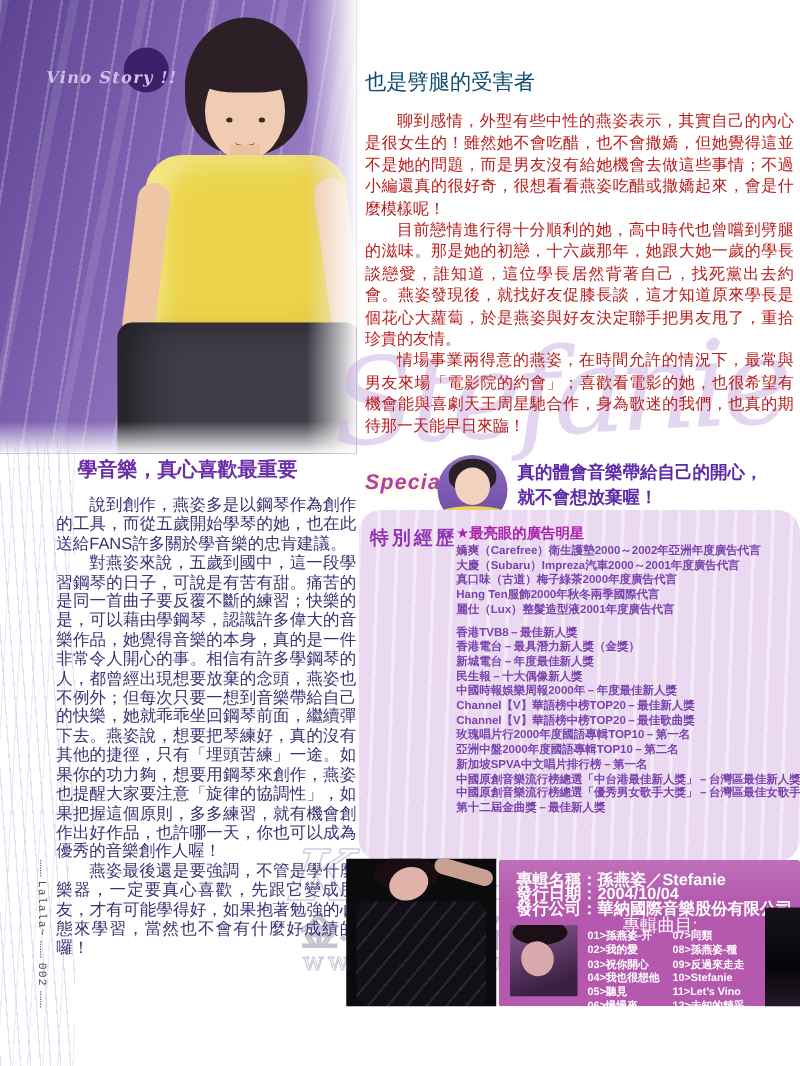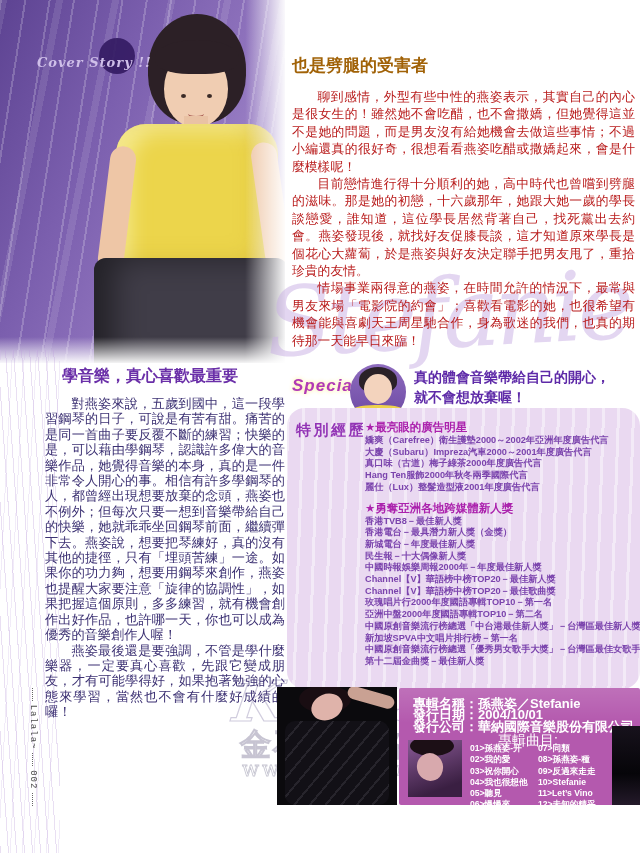--- a/index.html
+++ b/index.html
@@ -46,21 +46,21 @@
     display:flex;align-items:center;gap:4px;}
   .lalala .dots{flex:1;border-top:1px dotted #666;height:0;}
   .lalala .txt{font-family:"Liberation Mono",monospace;font-size:9px;color:#4a4a4a;letter-spacing:1px;white-space:nowrap;}
 
   
   .script{left:266px;top:258px;z-index:1;font:italic 400 96px "DejaVu Serif",serif;
     color:rgba(200,174,228,.50);letter-spacing:-5px;transform:rotate(-3deg);white-space:nowrap;}
 
   
   .article-right{left:292px;top:54px;width:343px;z-index:2;}
-  .article-right h2{margin:0 0 11px 0;font-size:17px;font-weight:bold;color:#a16207;}
+  .article-right h2{margin:0 0 11px 0;font-size:17px;font-weight:normal;color:#0c4a6e;}
   .article-right p{margin:0;font-size:12.8px;line-height:17.4px;color:#b91c1c;text-align:justify;text-indent:2em;}
   .article-left{left:45px;top:366px;width:240px;z-index:2;}
   .article-left h2{margin:0 0 9px 0;padding-left:17px;font-size:16px;font-weight:bold;color:#6a2fa8;}
   .article-left p{margin:0;font-size:13.2px;line-height:15.4px;color:#3c3173;text-align:justify;text-indent:2em;}
 
   
   .special-row{left:292px;top:362px;width:348px;height:64px;z-index:2;}
   .special-label{position:absolute;left:0;top:14px;font:italic bold 17px "Liberation Sans",sans-serif;
     color:#b13ab5;text-shadow:0 0 4px rgba(255,235,120,.9);letter-spacing:1px;}
   .special-photo{position:absolute;left:58px;top:2px;width:56px;height:56px;border-radius:50%;overflow:hidden;
@@ -130,21 +130,21 @@
     <div class="eye r"></div>
     <div class="mouth"></div>
     <div class="neck"></div>
     <div class="shirt"></div>
     <div class="arm l"></div>
     <div class="arm r"></div>
     <div class="skirt"></div>
     <div class="fade-r"></div>
     <div class="fade-b"></div>
     <div class="cs-circle"></div>
-    <span class="cs-text">Cover Story !!</span>
+    <span class="cs-text">Vino Story !!</span>
   </div>
 
   <div class="abs left-stems"></div>
   <div class="abs lalala">
     <div class="rot">
       <span class="dots"></span>
       <span class="txt">Lalala~</span>
       <span class="dots"></span>
       <span class="txt">002</span>
       <span class="dots"></span>
@@ -158,20 +158,21 @@
     <div>
         <p>聊到感情，外型有些中性的燕姿表示，其實自己的內心是很女生的！雖然她不會吃醋，也不會撒嬌，但她覺得這並不是她的問題，而是男友沒有給她機會去做這些事情；不過小編還真的很好奇，很想看看燕姿吃醋或撒嬌起來，會是什麼模樣呢！</p>
         <p>目前戀情進行得十分順利的她，高中時代也曾嚐到劈腿的滋味。那是她的初戀，十六歲那年，她跟大她一歲的學長談戀愛，誰知道，這位學長居然背著自己，找死黨出去約會。燕姿發現後，就找好友促膝長談，這才知道原來學長是個花心大蘿蔔，於是燕姿與好友決定聯手把男友甩了，重拾珍貴的友情。</p>
         <p>情場事業兩得意的燕姿，在時間允許的情況下，最常與男友來場「電影院的約會」；喜歡看電影的她，也很希望有機會能與喜劇天王周星馳合作，身為歌迷的我們，也真的期待那一天能早日來臨！</p>
       </div>
   </section>
 
   <section class="abs article-left">
     <h2>學音樂，真心喜歡最重要</h2>
     <div>
+        <p>說到創作，燕姿多是以鋼琴作為創作的工具，而從五歲開始學琴的她，也在此送給FANS許多關於學音樂的忠肯建議。</p>
         <p>對燕姿來說，五歲到國中，這一段學習鋼琴的日子，可說是有苦有甜。痛苦的是同一首曲子要反覆不斷的練習；快樂的是，可以藉由學鋼琴，認識許多偉大的音樂作品，她覺得音樂的本身，真的是一件非常令人開心的事。相信有許多學鋼琴的人，都曾經出現想要放棄的念頭，燕姿也不例外；但每次只要一想到音樂帶給自己的快樂，她就乖乖坐回鋼琴前面，繼續彈下去。燕姿說，想要把琴練好，真的沒有其他的捷徑，只有「埋頭苦練」一途。如果你的功力夠，想要用鋼琴來創作，燕姿也提醒大家要注意「旋律的協調性」，如果把握這個原則，多多練習，就有機會創作出好作品，也許哪一天，你也可以成為優秀的音樂創作人喔！</p>
         <p>燕姿最後還是要強調，不管是學什麼樂器，一定要真心喜歡，先跟它變成朋友，才有可能學得好，如果抱著勉強的心態來學習，當然也不會有什麼好成績的囉！</p>
       </div>
   </section>
 
   <div class="abs special-row">
     <span class="special-label">Special !</span>
     <div class="special-photo">
       <div class="sp-hair"></div>
       <div class="sp-face"></div>
@@ -190,52 +191,51 @@
         <div class="exp-heading">★最亮眼的廣告明星</div>
         <div>
             <div class="exp-item">嬌爽（Carefree）衛生護墊2000～2002年亞洲年度廣告代言</div>
             <div class="exp-item">大慶（Subaru）Impreza汽車2000～2001年度廣告代言</div>
             <div class="exp-item">真口味（古道）梅子綠茶2000年度廣告代言</div>
             <div class="exp-item">Hang Ten服飾2000年秋冬兩季國際代言</div>
             <div class="exp-item">麗仕（Lux）整髮造型液2001年度廣告代言</div>
           </div>
       </div>
       <div class="exp-section">
-        <div class="exp-heading">★勇奪亞洲各地跨媒體新人獎</div>
         <div>
             <div class="exp-item">香港TVB8－最佳新人獎</div>
             <div class="exp-item">香港電台－最具潛力新人獎（金獎）</div>
             <div class="exp-item">新城電台－年度最佳新人獎</div>
             <div class="exp-item">民生報－十大偶像新人獎</div>
             <div class="exp-item">中國時報娛樂周報2000年－年度最佳新人獎</div>
             <div class="exp-item">Channel【V】華語榜中榜TOP20－最佳新人獎</div>
             <div class="exp-item">Channel【V】華語榜中榜TOP20－最佳歌曲獎</div>
             <div class="exp-item">玫瑰唱片行2000年度國語專輯TOP10－第一名</div>
             <div class="exp-item">亞洲中盤2000年度國語專輯TOP10－第二名</div>
+            <div class="exp-item">新加坡SPVA中文唱片排行榜－第一名</div>
             <div class="exp-item">中國原創音樂流行榜總選「中台港最佳新人獎」－台灣區最佳新人獎</div>
-            <div class="exp-item">新加坡SPVA中文唱片排行榜－第一名</div>
             <div class="exp-item">中國原創音樂流行榜總選「優秀男女歌手大獎」－台灣區最佳女歌手獎</div>
             <div class="exp-item">第十二屆金曲獎－最佳新人獎</div>
           </div>
       </div>
     </div>
   </div>
 
   <div class="abs photo-bottom">
     <div class="sheen"></div>
     <div class="bp-hair"></div>
     <div class="bp-face"></div>
     <div class="bp-arm"></div>
     <div class="bp-plastic"></div>
   </div>
 
   <div class="abs album-box">
     <div class="album-info">
       <div>專輯名稱：孫燕姿／Stefanie</div>
-      <div>發行日期：2004/10/01</div>
+      <div>發行日期：2004/10/04</div>
       <div>發行公司：華納國際音樂股份有限公司</div>
     </div>
     <div class="tracks-label">專輯曲目:</div>
     <div class="album-thumb">
       <div class="at-hair"></div>
       <div class="at-face"></div>
     </div>
     <div class="tracks col1">
         <div class="track">01&gt;孫燕姿-开</div>
         <div class="track">02&gt;我的愛</div>

